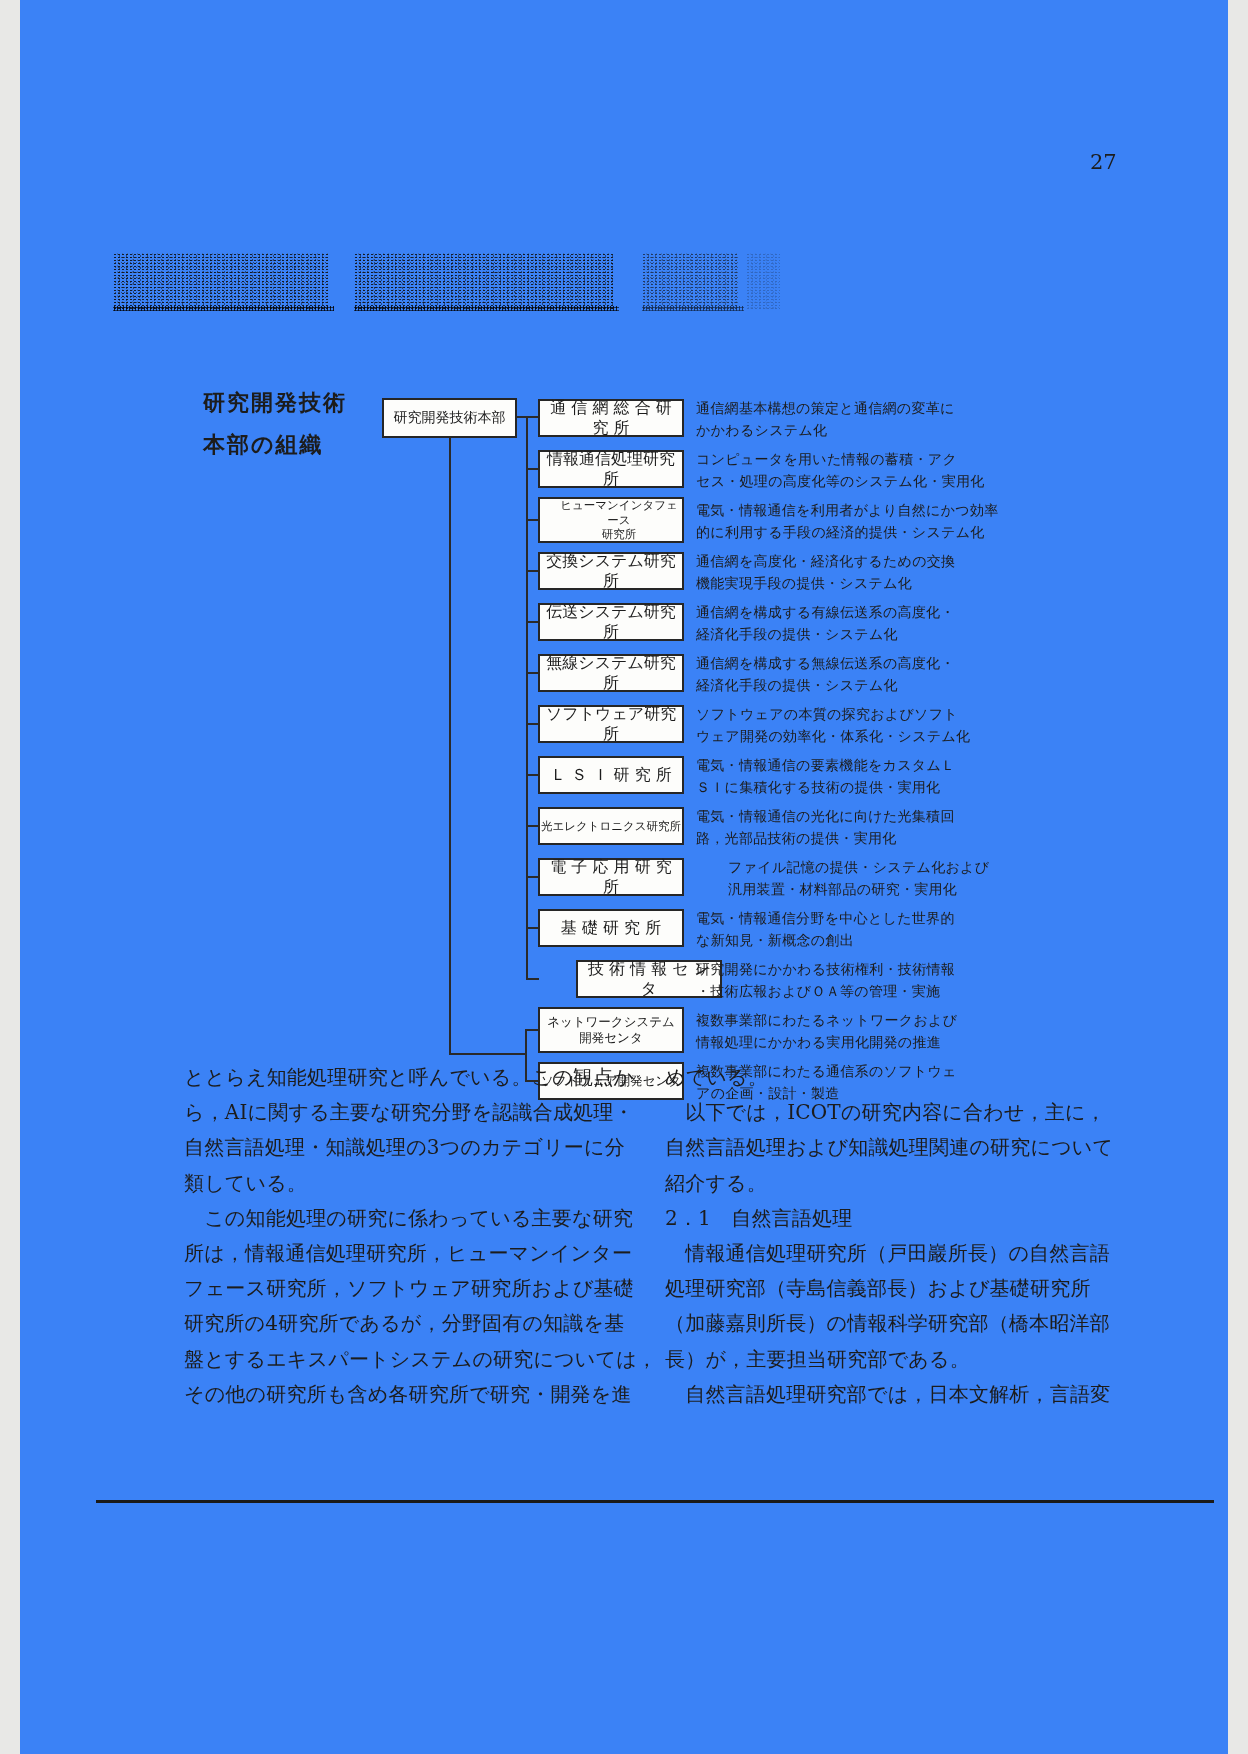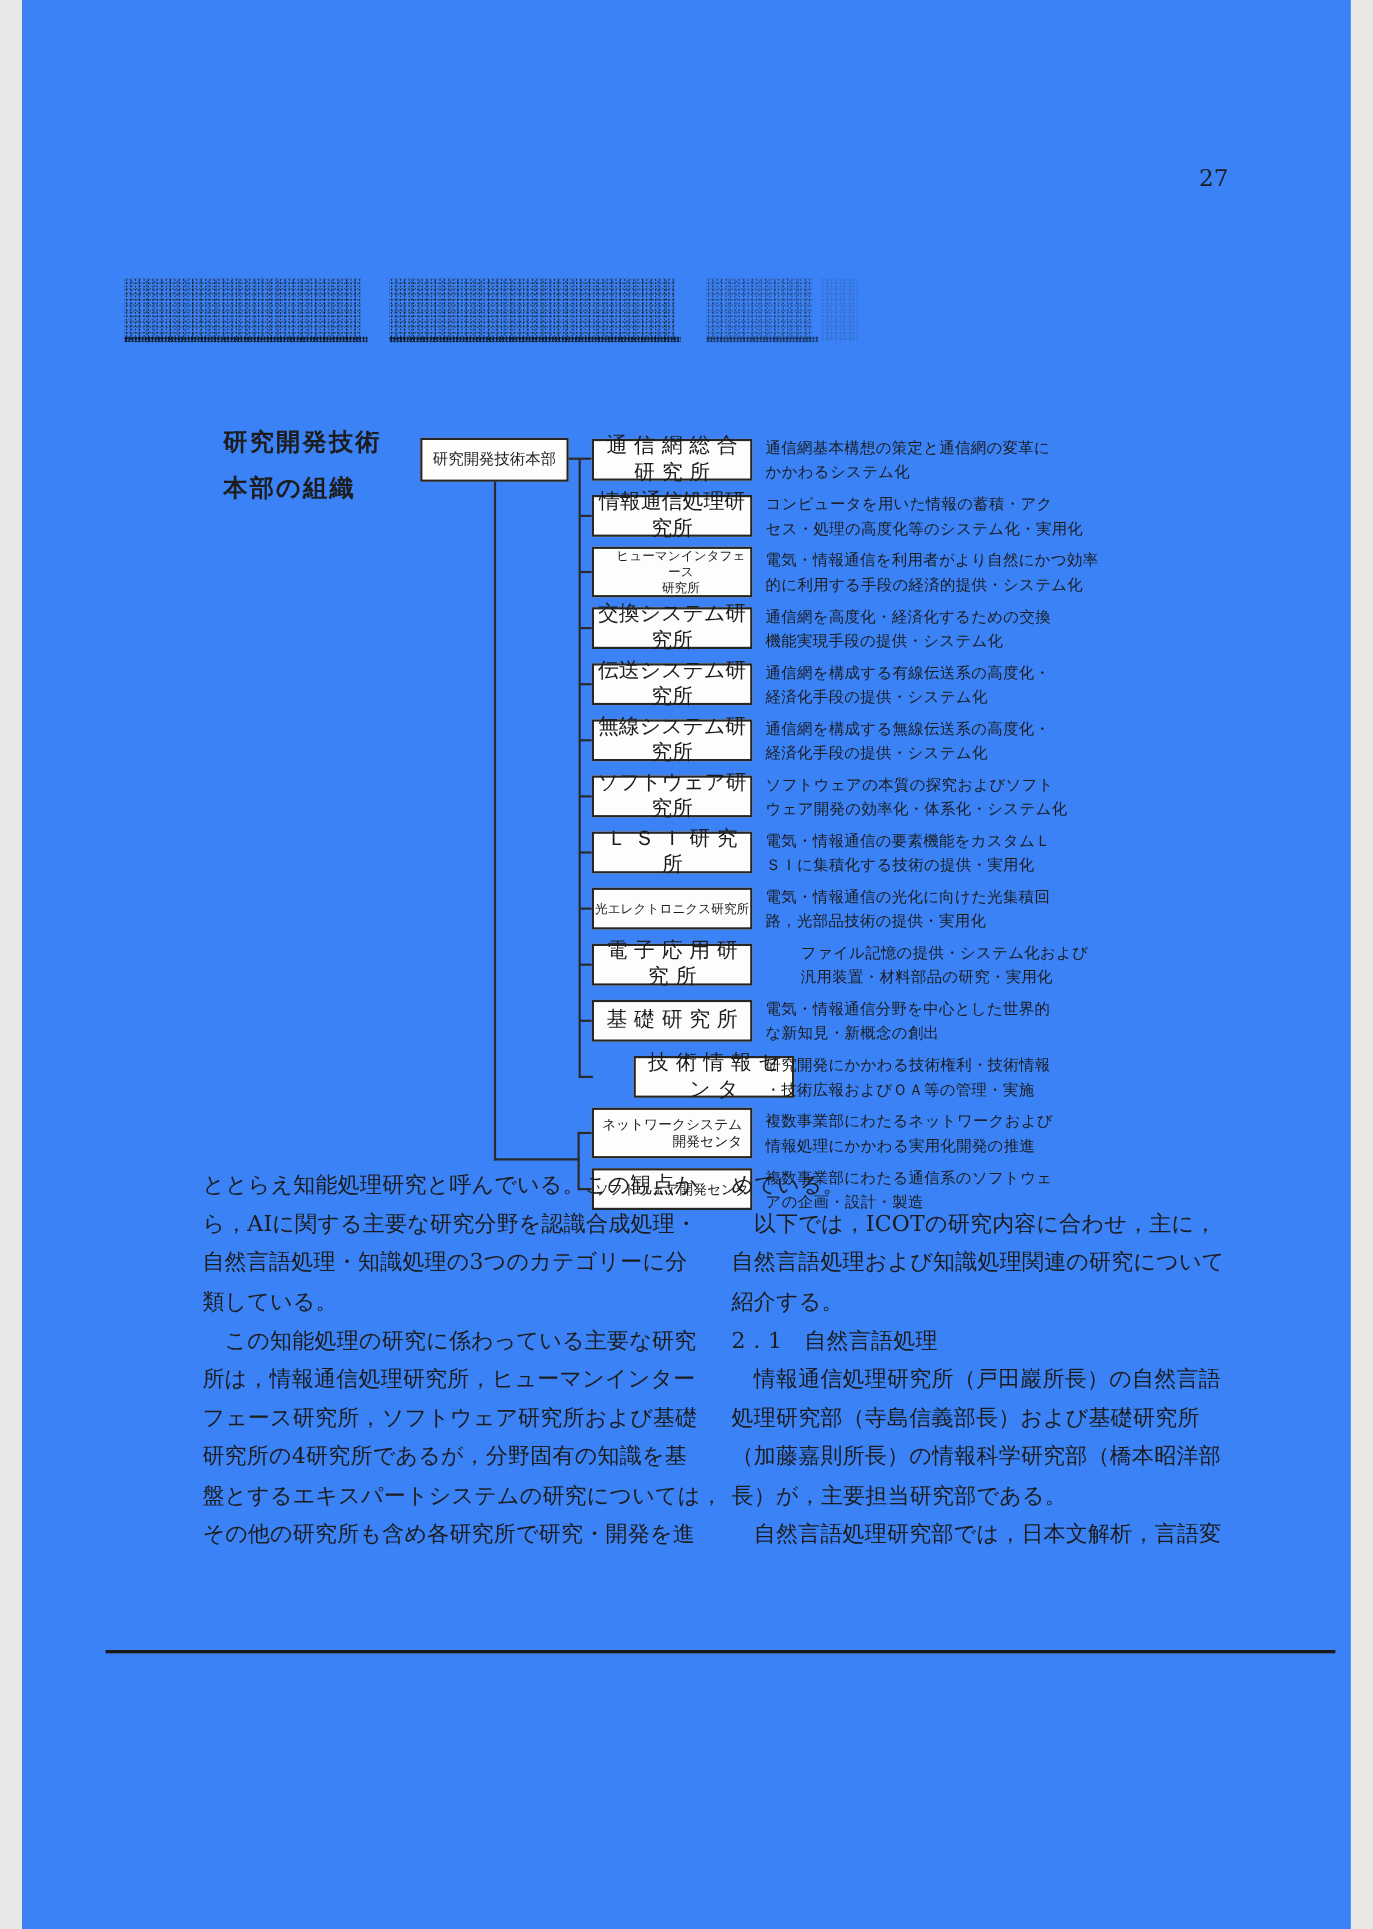--- a/index.html
+++ b/index.html
@@ -60,21 +60,21 @@
   }
   .node-box {
     position: absolute;
     left: 518px; width: 146px; height: 38px;
     border: 2px solid #262626;
     background: #fdfdfb;
     display: flex;
     align-items: center;
     justify-content: center;
     text-align: center;
-    font-size: 19px;
+    font-size: 16px;
     line-height: 1.25;
     white-space: pre-line;
     font-family: "DejaVu Sans", "Liberation Sans", sans-serif;
   }
   .node-box.tall { height: 46px; }
   .node-box.sm { font-size: 11.5px; }
   .node-box.md { font-size: 12.5px; }
   .root-box {
     position: absolute;
     left: 362px; top: 398px; width: 135px; height: 40px;
@@ -159,21 +159,21 @@
 研究所</div>
     <div class="node-box" style="top:552px;">交換システム研究所</div>
     <div class="node-box" style="top:603px;">伝送システム研究所</div>
     <div class="node-box" style="top:654px;">無線システム研究所</div>
     <div class="node-box" style="top:705px;">ソフトウェア研究所</div>
     <div class="node-box" style="top:756px;">Ｌ Ｓ Ｉ 研 究 所</div>
     <div class="node-box sm" style="top:807px;">光エレクトロニクス研究所</div>
     <div class="node-box" style="top:858px;">電 子 応 用 研 究 所</div>
     <div class="node-box" style="top:909px;">基 礎 研 究 所</div>
     <div class="node-box" style="top:960px;margin-left:38px;">技 術 情 報 セ ン タ</div>
-    <div class="node-box tall md" style="top:1007px;text-align:right;">ネットワークシステム
+    <div class="node-box tall md" style="top:1007px;">ネットワークシステム
 開発センタ</div>
     <div class="node-box md" style="top:1062px;">ソフトウェア開発センタ</div>
 
     <div class="node-desc" style="top:397px;">通信網基本構想の策定と通信網の変革に
 かかわるシステム化</div>
     <div class="node-desc" style="top:448px;">コンピュータを用いた情報の蓄積・アク
 セス・処理の高度化等のシステム化・実用化</div>
     <div class="node-desc" style="top:499px;">電気・情報通信を利用者がより自然にかつ効率
 的に利用する手段の経済的提供・システム化</div>
     <div class="node-desc" style="top:550px;">通信網を高度化・経済化するための交換

